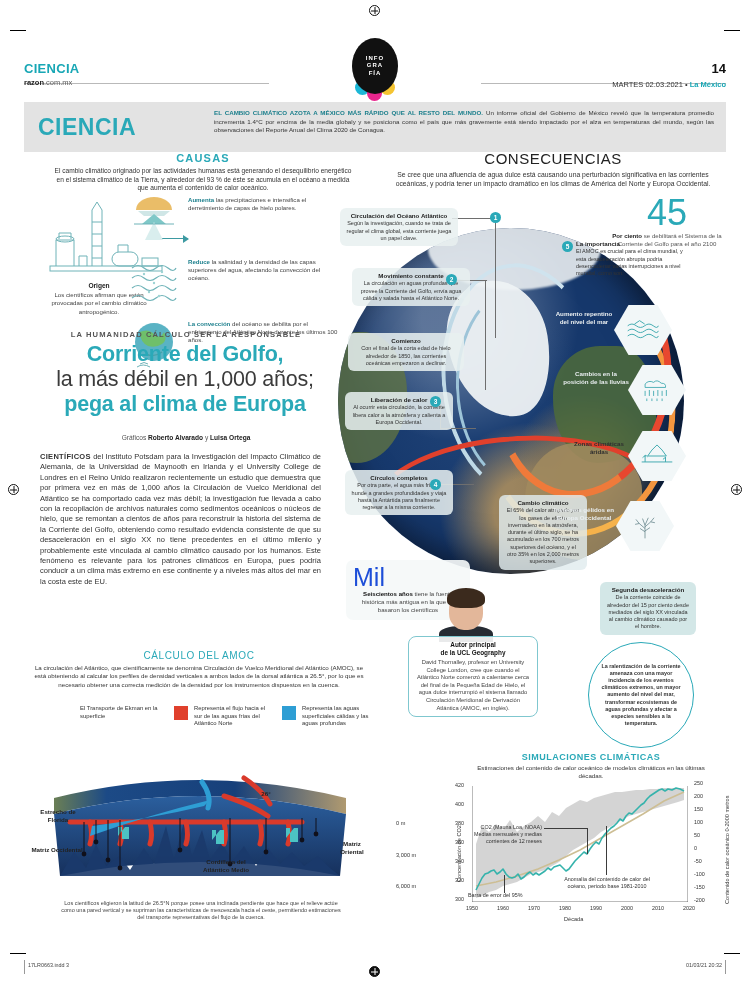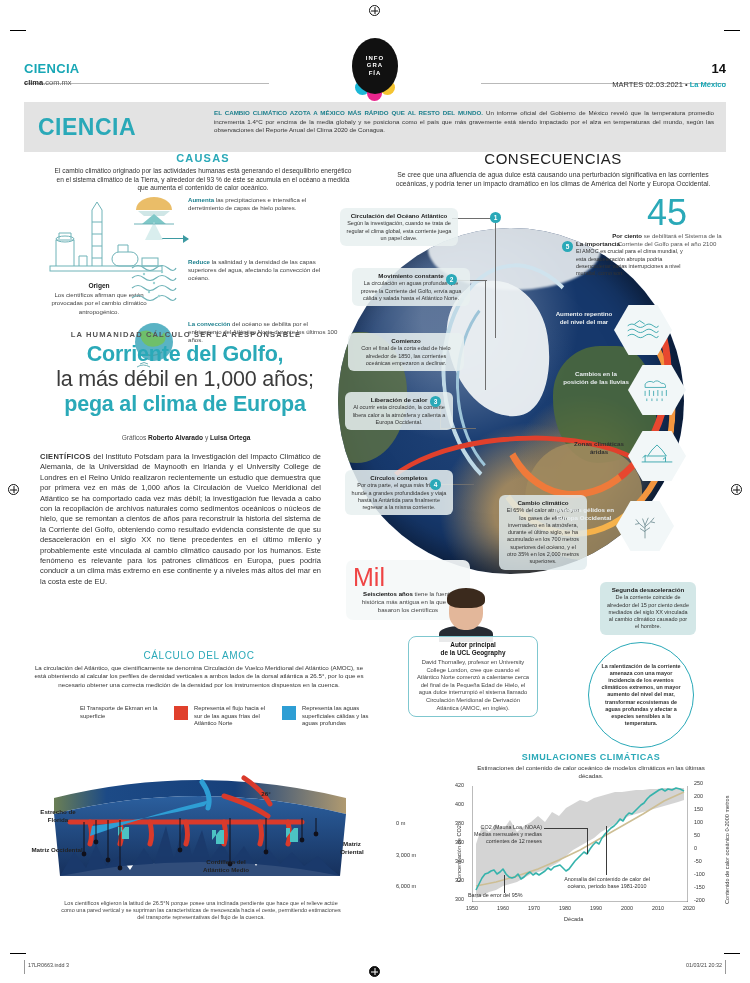--- a/index.html
+++ b/index.html
@@ -142,21 +142,21 @@
   .hex{position:absolute;width:58px;height:52px;background:#f2f7f8;
      clip-path:polygon(25% 2%,75% 2%,100% 50%,75% 98%,25% 98%,0% 50%);
      display:flex;align-items:center;justify-content:center;}
   .hexlabel{position:absolute;width:66px;text-align:center;font-size:6.2px;line-height:8px;
      font-weight:bold;color:#e9eef0;}
   .hexlabel.dark{color:#2f2f2f;}
 
   
   .milbox{position:absolute;left:346px;top:560px;width:110px;background:rgba(245,248,248,.92);
      border-radius:7px;padding:5px 7px;}
-  .milbox .mil{font-size:25px;color:#ef4444;line-height:24px;font-weight:normal;}
+  .milbox .mil{font-size:25px;color:#1d4ed8;line-height:24px;font-weight:normal;}
   .milbox .milsub{font-size:6.1px;line-height:8.2px;color:#444;text-align:center;margin-top:1px;}
   .milbox .milsub b{color:#111;}
 
   
   .authorbox{position:absolute;left:408px;top:636px;width:116px;border:1.3px solid #7fc7cf;
      border-radius:8px;background:rgba(255,255,255,.9);padding:4px 6px;}
   .authorbox .ah{font-size:6.4px;font-weight:bold;color:#111;text-align:center;line-height:8px;}
   .authorbox .ab{font-size:5.8px;line-height:7.6px;color:#444;text-align:center;margin-top:2px;}
   .headshot{position:absolute;left:437px;top:586px;width:58px;height:56px;overflow:hidden;}
   .hs-face{position:absolute;left:12px;top:6px;width:34px;height:38px;border-radius:46% 46% 44% 44%;background:#e3b79a;}
@@ -222,21 +222,21 @@
   <div class="reg" style="left:8px;top:484px;"></div>
   <div class="reg" style="left:731px;top:484px;"></div>
   <div class="reg" style="left:641px;top:663px;"></div>
   <div class="reg filled" style="left:369px;top:966px;"></div>
 
   <div class="masthead">
     <div class="mast-rule"></div>
     <div class="mast-rule2"></div>
     <div class="mast-left">
       <div class="mast-sect">CIENCIA</div>
-      <div class="mast-url"><b>clima</b><span>.com.mx</span></div>
+      <div class="mast-url"><b>razon</b><span>.com.mx</span></div>
     </div>
     <div class="mast-right">
       <div class="mast-page">14</div>
       <div class="mast-date"><span>MARTES 02.03.2021</span> • <span class="razon">La México</span></div>
     </div>
   </div>
 
   <div class="badge">
     <div class="dot c"></div>
     <div class="dot y"></div>

